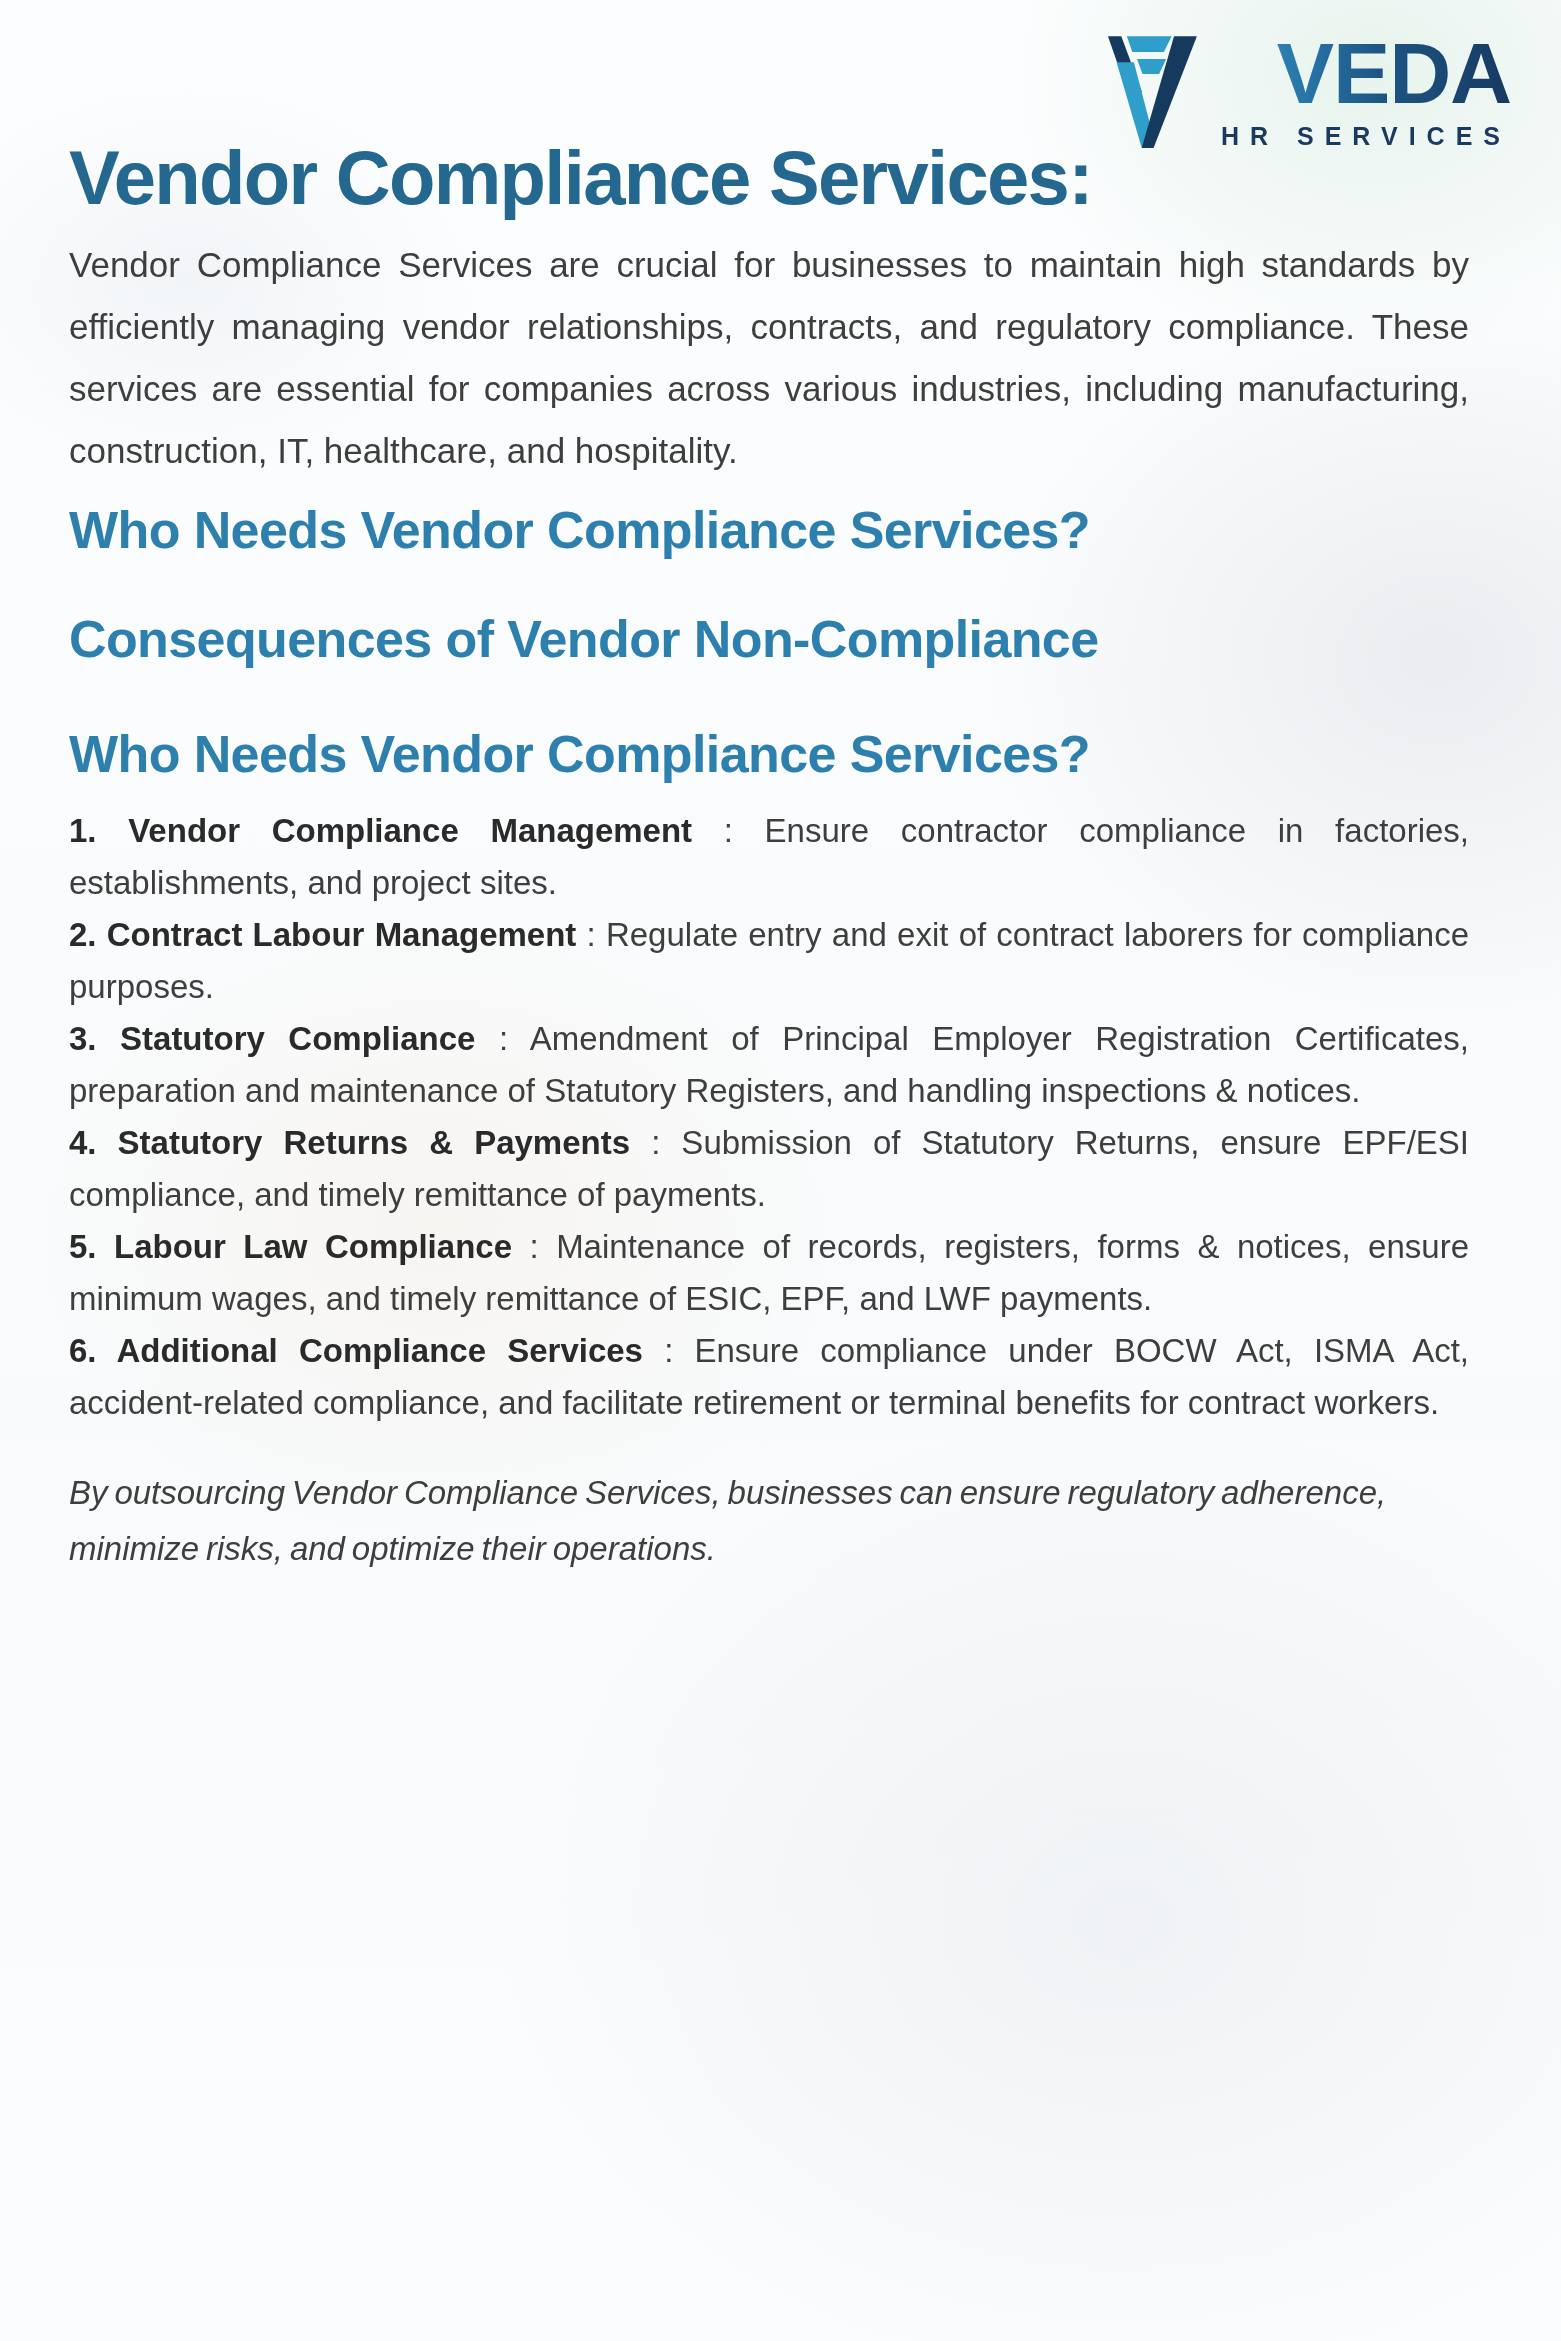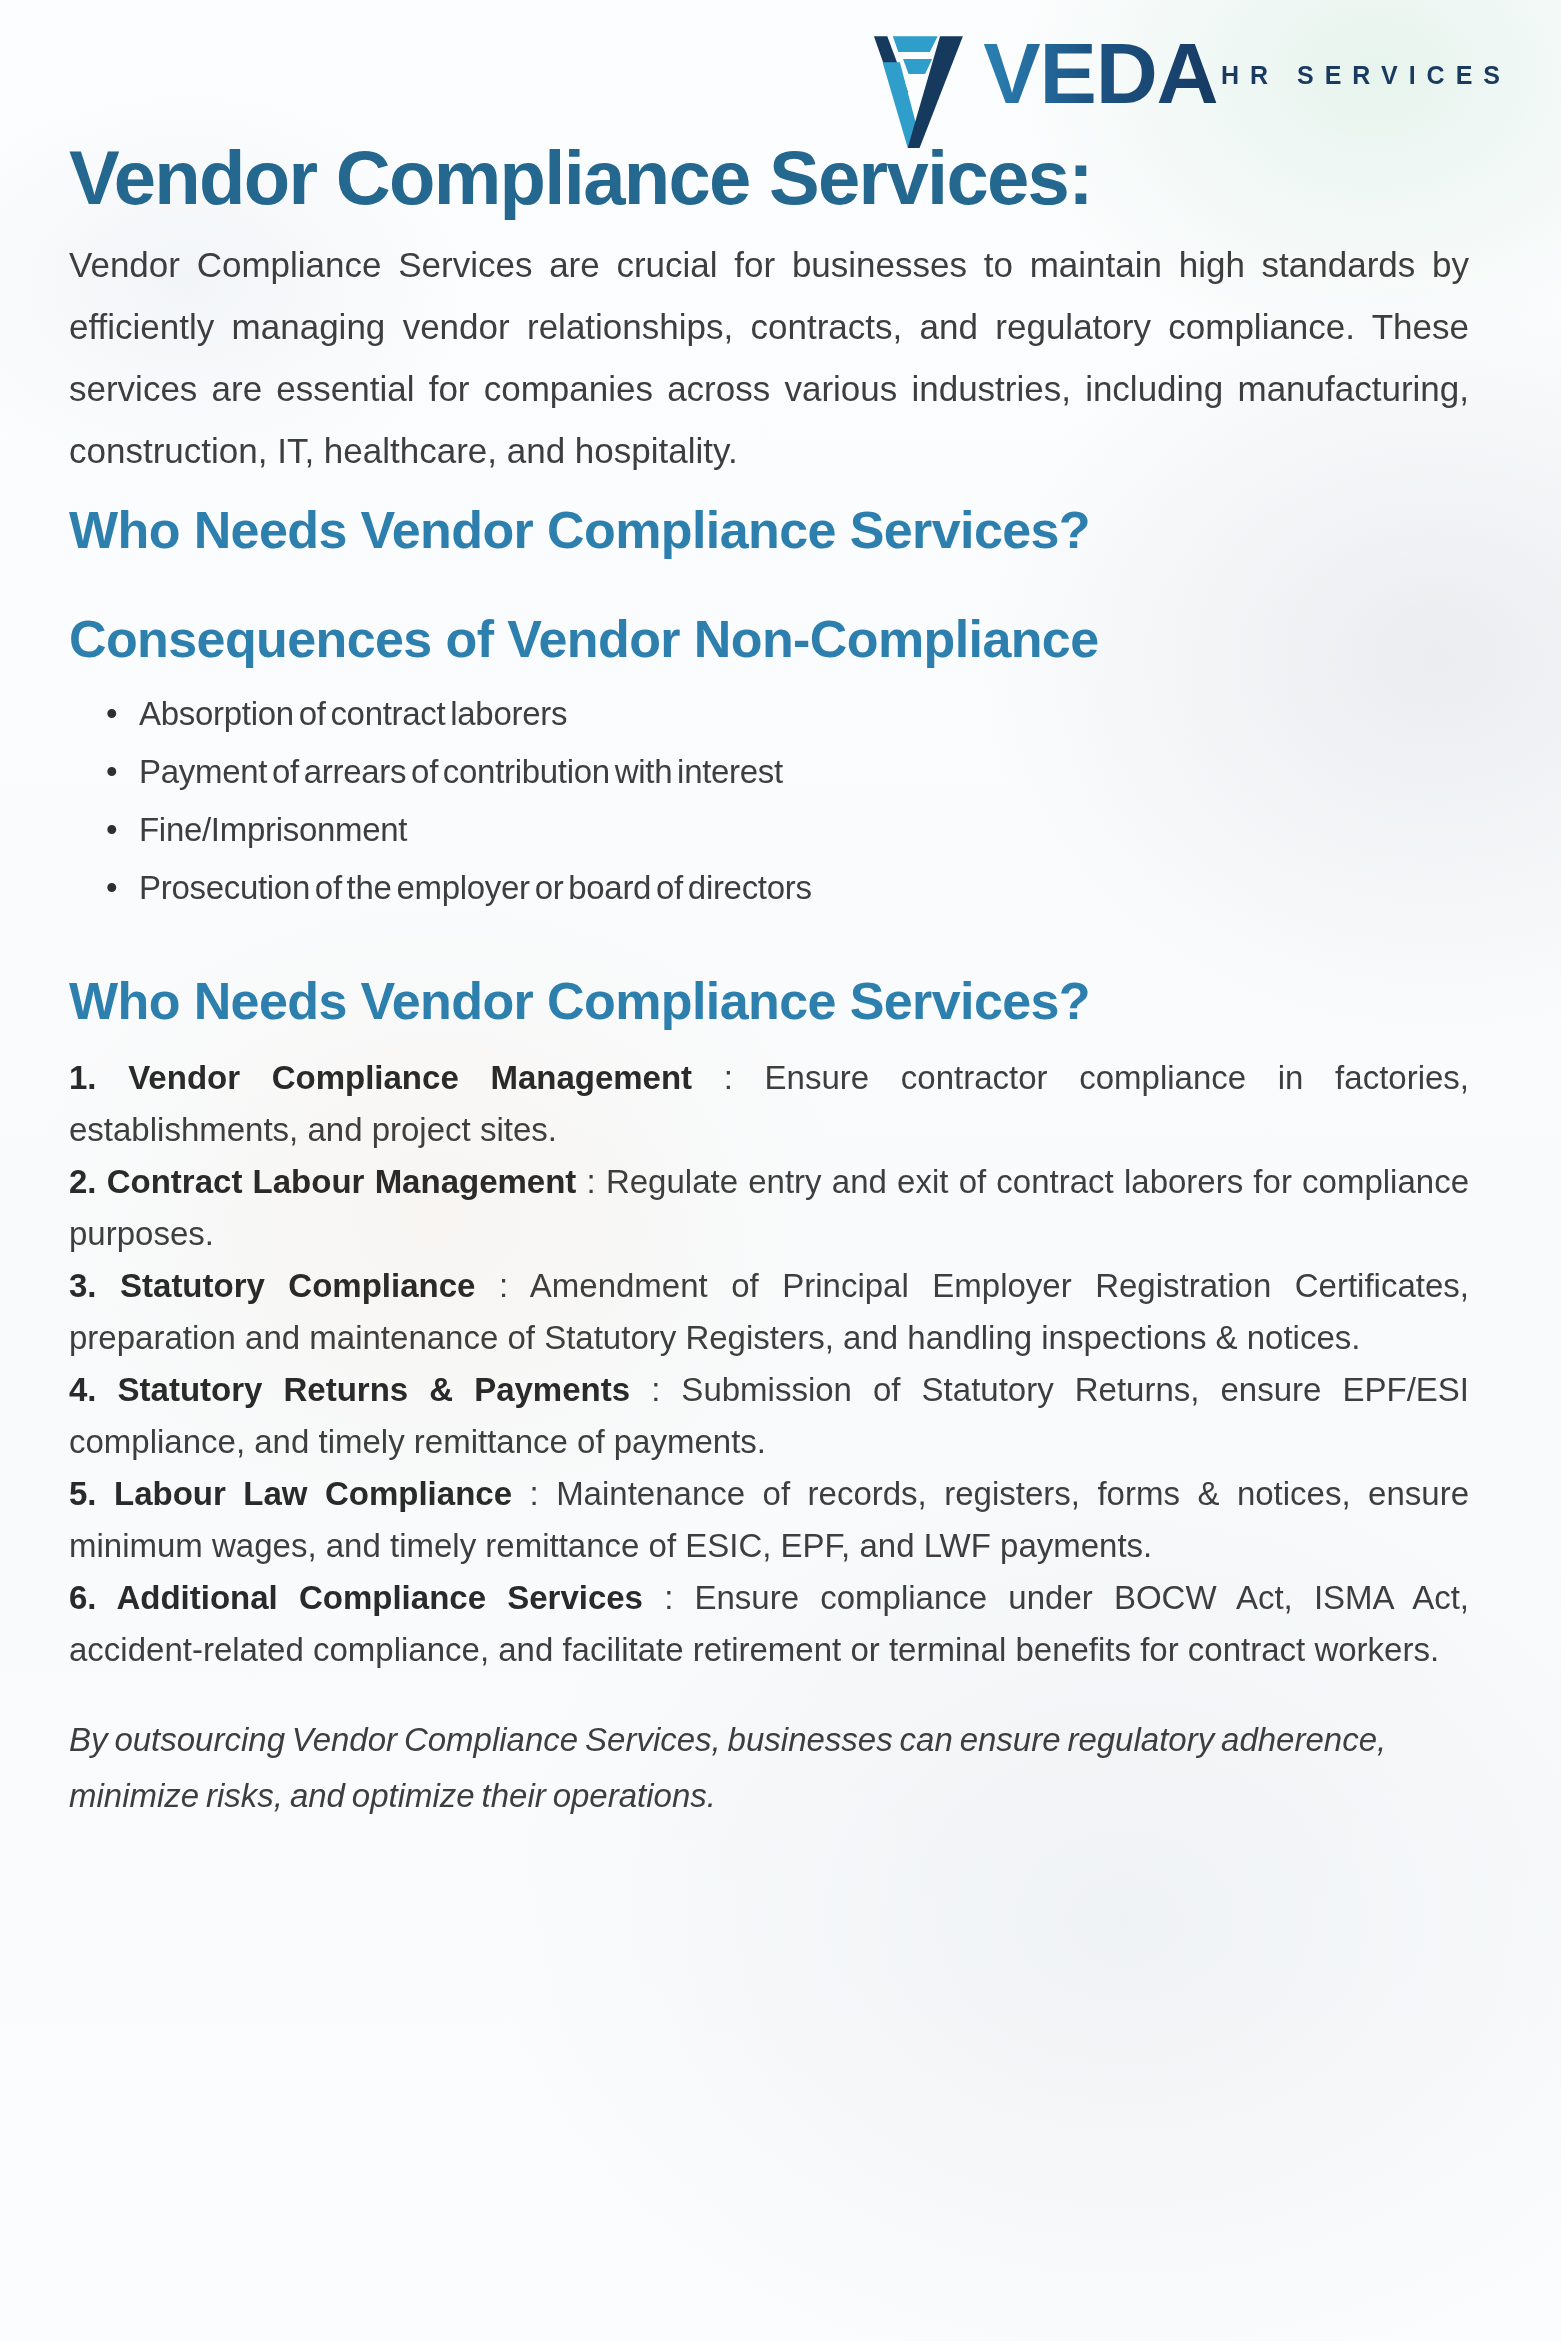--- a/index.html
+++ b/index.html
@@ -9,21 +9,21 @@
     background:
       radial-gradient(519px 404px at 88% 3%, rgba(214,236,224,.55), transparent 70%),
       radial-gradient(634px 519px at 92% 28%, rgba(226,229,233,.65), transparent 72%),
       radial-gradient(577px 461px at 28% 52%, rgba(246,238,231,.45), transparent 70%),
       radial-gradient(865px 692px at 72% 82%, rgba(229,233,237,.5), transparent 72%),
       radial-gradient(404px 288px at 12% 12%, rgba(233,238,242,.5), transparent 70%),
       linear-gradient(180deg,#fcfdfe 0%,#f8fafb 60%,#fbfcfd 100%);
   }
   .logo{position:absolute;top:30px;right:50px;display:flex;align-items:flex-start;gap:8px;}
   .logo-mark{width:114px;height:122px;flex:0 0 auto;}
-  .logo-text{display:flex;flex-direction:row;align-items:center;}
+  .logo-text{display:flex;flex-direction:column;align-items:flex-end;}
   .logo-name{
     font-size:86px;font-weight:bold;letter-spacing:-1.2px;line-height:1;
     background:linear-gradient(90deg,#2b80b4 0%,#1d5584 45%,#163a62 100%);
     -webkit-background-clip:text;background-clip:text;color:transparent;
   }
   .logo-tagline{font-size:25px;font-weight:bold;color:#1b3a5f;letter-spacing:11px;margin-top:5.8px;margin-left:3.5px;white-space:nowrap;}
   .content{position:relative;padding:130px 92px 0 69px;}
   h1{font-size:76px;font-weight:bold;letter-spacing:-1.7px;color:#24678f;margin:0 0 9.2px;line-height:1.25;}
   .intro{font-size:35px;line-height:62px;text-align:justify;color:#3e3e3e;margin:0;}
   h2{color:#2d80ae;font-weight:bold;line-height:1.2;}
@@ -58,26 +58,20 @@
   </div>
 </div>
 
 <main class="content">
   <h1>Vendor Compliance Services:</h1>
   <p class="intro">Vendor Compliance Services are crucial for businesses to maintain high standards by efficiently managing vendor relationships, contracts, and regulatory compliance. These services are essential for companies across various industries, including manufacturing, construction, IT, healthcare, and hospitality.</p>
 
   <h2 class="h2-a">Who Needs Vendor Compliance Services?</h2>
 
   <h2 class="h2-b">Consequences of Vendor Non-Compliance</h2>
-  <ul class="ul-b tight">
-    <li>Absorption of contract laborers</li>
-    <li>Payment of arrears of contribution with interest</li>
-    <li>Fine/Imprisonment</li>
-    <li>Prosecution of the employer or board of directors</li>
-  </ul>
 
   <h2 class="h2-c">Who Needs Vendor Compliance Services?</h2>
   <div class="numbered">
     <p><b>1. Vendor Compliance Management</b> <span>: Ensure contractor compliance in factories, establishments, and project sites.</span></p>
     <p><b>2. Contract Labour Management</b> <span>: Regulate entry and exit of contract laborers for compliance purposes.</span></p>
     <p><b>3. Statutory Compliance</b> <span>: Amendment of Principal Employer Registration Certificates, preparation and maintenance of Statutory Registers, and handling inspections &amp; notices.</span></p>
     <p><b>4. Statutory Returns &amp; Payments</b> <span>: Submission of Statutory Returns, ensure EPF/ESI compliance, and timely remittance of payments.</span></p>
     <p><b>5. Labour Law Compliance</b> <span>: Maintenance of records, registers, forms &amp; notices, ensure minimum wages, and timely remittance of ESIC, EPF, and LWF payments.</span></p>
     <p><b>6. Additional Compliance Services</b> <span>: Ensure compliance under BOCW Act, ISMA Act, accident-related compliance, and facilitate retirement or terminal benefits for contract workers.</span></p>
   </div>

